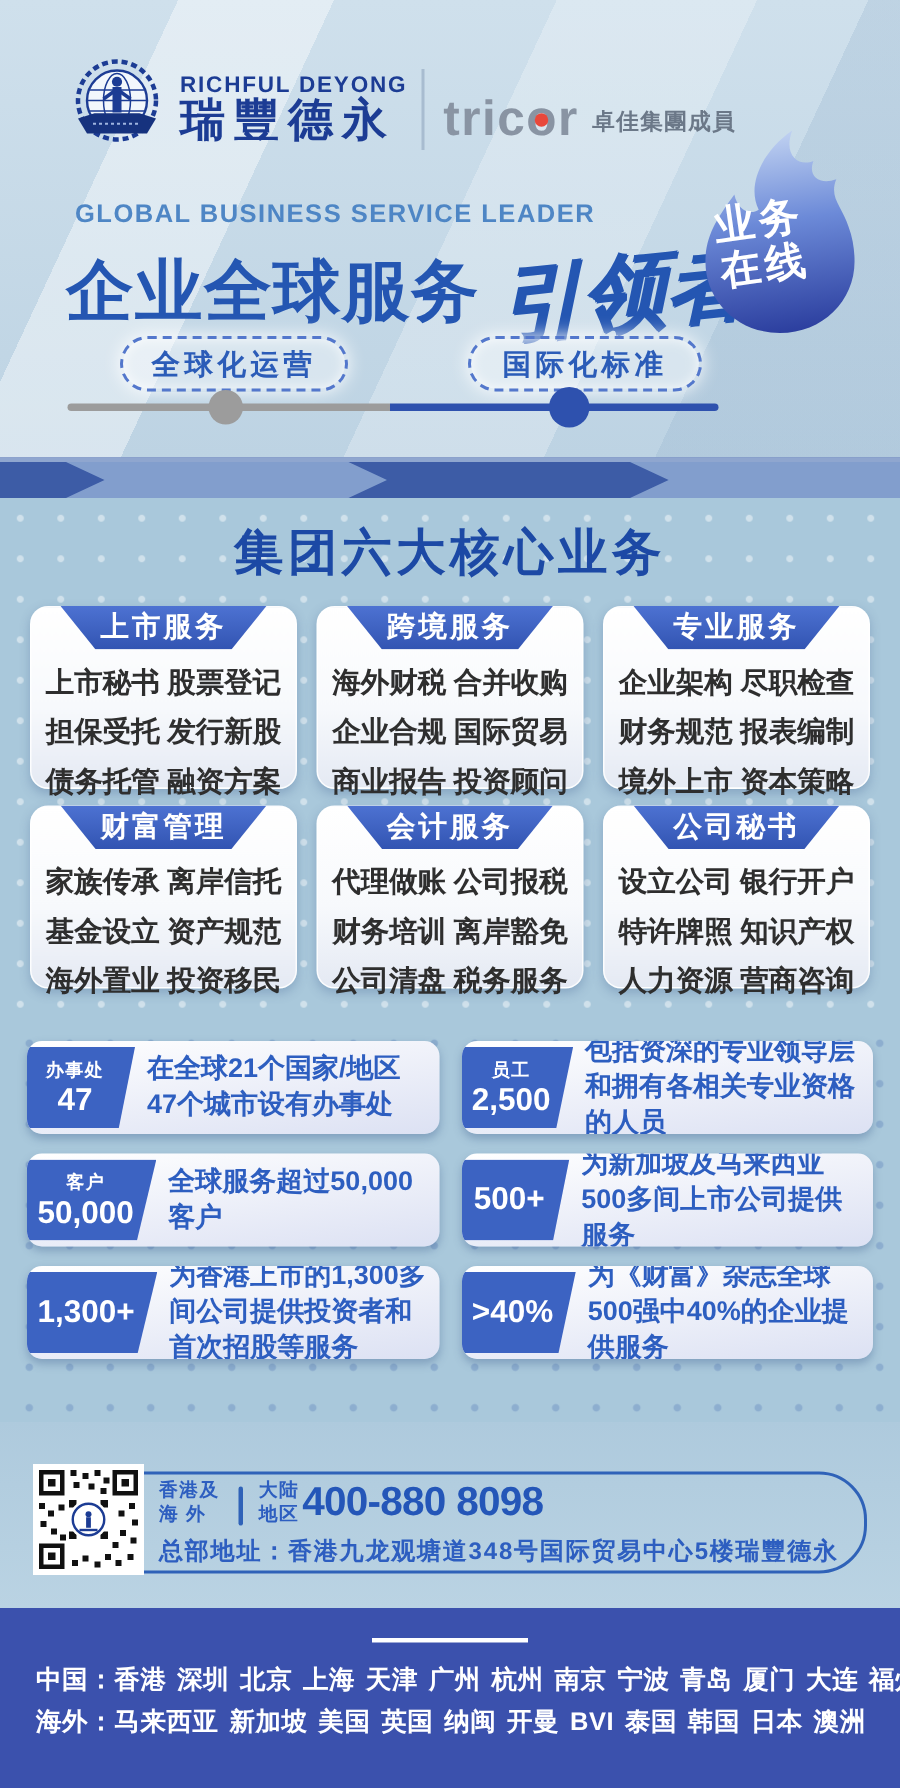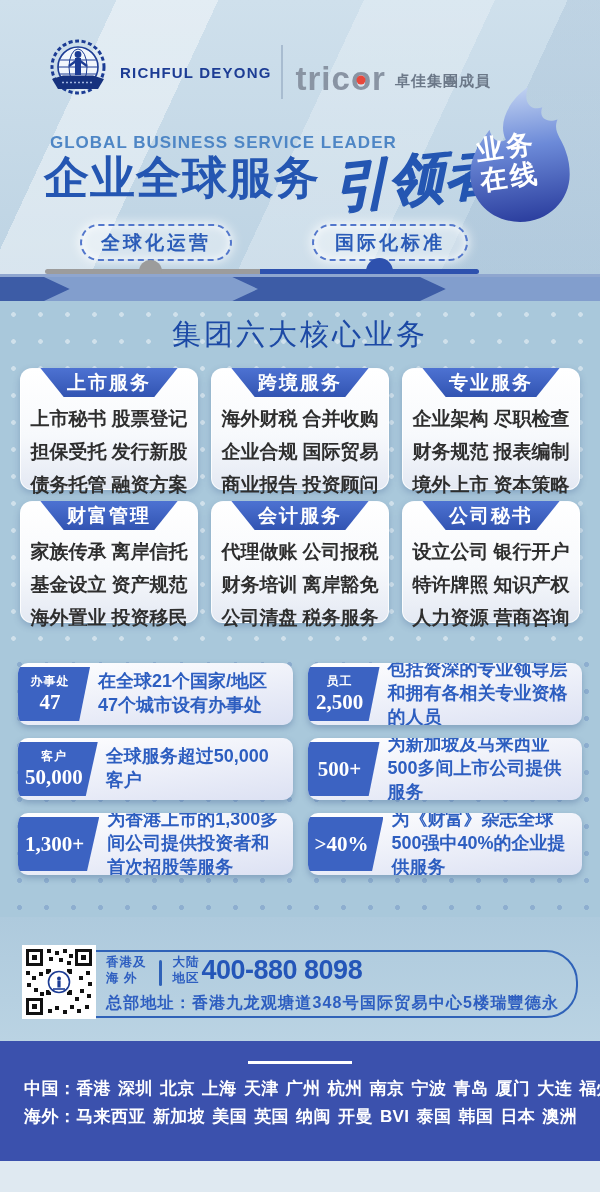--- a/index.html
+++ b/index.html
@@ -1,37 +1,37 @@
 <!DOCTYPE html>
 <html><head>
 <meta charset="utf-8">
 <style>
   html,body{margin:0;padding:0;background:#dfe9f1;}
   .page{width:600px;height:1192px;position:relative;overflow:hidden;
         font-family:"Liberation Sans","DejaVu Sans",sans-serif;-webkit-font-smoothing:antialiased;}
   
-  .hero{height:274px;position:relative;
+  .hero{height:305px;position:relative;
     background:
       linear-gradient(115deg, rgba(255,255,255,0) 16%, rgba(255,255,255,.42) 16%, rgba(255,255,255,.42) 30%, rgba(255,255,255,0) 30%,
                       rgba(255,255,255,0) 50%, rgba(255,255,255,.26) 50%, rgba(255,255,255,.26) 68%, rgba(255,255,255,0) 68%),
       linear-gradient(295deg, rgba(148,178,205,.28) 0 22%, rgba(148,178,205,0) 22%),
       linear-gradient(180deg,#cfe0ec 0%,#bdd3e3 100%);}
   .logo-row{position:absolute;top:38px;left:46px;display:flex;align-items:center;}
   .brand{margin-left:10px;}
   .brand-en{font-size:15px;font-weight:800;color:#1c3c94;letter-spacing:1.2px;}
   .brand-zh{font-size:30px;font-weight:900;color:#1c3c94;letter-spacing:6px;line-height:1.08;}
   .logo-divider{width:2px;height:54px;background:#a8bcd0;margin:0 13px 0 9px;}
   .tricor-wrap{display:flex;align-items:center;margin-top:12px;}
   .tricor{font-size:33px;color:#8994a3;font-weight:600;letter-spacing:1px;line-height:1;}
   .o-wrap{position:relative;display:inline-block;}
   .o-wrap::after{content:'';position:absolute;width:9px;height:9px;background:#e8483b;border-radius:50%;
                  left:50%;top:56%;transform:translate(-50%,-50%);}
   .partner-tag{font-size:15px;color:#6b7888;font-weight:700;margin-left:9px;margin-top:6px;letter-spacing:1px;}
   .tagline{position:absolute;left:50px;top:133px;font-size:17px;color:#4e86c5;letter-spacing:1px;font-weight:600;}
-  .headline{position:absolute;left:44px;top:152px;display:flex;align-items:flex-start;}
+  .headline{position:absolute;left:44px;top:168px;display:flex;align-items:flex-start;}
   .headline-main{font-size:45px;font-weight:900;color:#2456b2;letter-spacing:1px;line-height:1.15;}
   .headline-script{font-size:56px;font-weight:900;font-style:italic;color:#2456b2;
                    transform:rotate(-6deg) skewX(-4deg);margin-left:12px;margin-top:-10px;
                    text-shadow:1px 1px 0 #2456b2;}
   .flame{position:absolute;top:84px;right:4px;width:152px;height:142px;}
   .flame svg{display:block;}
   .flame-text{position:absolute;left:34px;top:48px;transform:rotate(-8deg);color:#fff;font-weight:900;
               font-size:27px;line-height:1.12;text-align:center;letter-spacing:3px;}
   .pill{position:absolute;top:224px;height:33px;border:2px dashed #5377cc;border-radius:19px;
         background:rgba(255,255,255,.38);box-shadow:0 0 12px rgba(255,255,255,.95), inset 0 0 8px rgba(255,255,255,.8);
@@ -43,21 +43,21 @@
         background:linear-gradient(90deg,#9c9c9c 0,#9c9c9c 49.5%,#2e51ae 49.5%);}
   .knob{position:absolute;border-radius:50%;cursor:pointer;}
   .knob-gray{left:139px;top:260px;width:23px;height:23px;background:#9c9c9c;}
   .knob-blue{left:366px;top:258px;width:27px;height:27px;background:#2e51ae;}
   
   .chevron-band{height:24px;background:#3d5ca6;position:relative;border-top:3px solid #8fa6cf;overflow:hidden;}
   .chev{position:absolute;top:0;bottom:0;background:#8aa5d2;opacity:.9;}
   .chev-a{left:44px;width:214px;clip-path:polygon(0 0,88% 0,100% 50%,88% 100%,0 100%,12% 50%);}
   .chev-b{left:420px;right:-4px;clip-path:polygon(0 0,100% 0,100% 100%,0 100%,14% 50%);}
   
-  .section-title{text-align:center;font-size:29px;font-weight:400;color:#1c49a5;letter-spacing:3px;}
+  .section-title{text-align:center;font-size:33px;font-weight:700;color:#1c49a5;letter-spacing:3px;}
   
   .services{height:340px;background-color:#a9c8db;
     background-image:radial-gradient(rgba(255,255,255,.45) 2px, rgba(255,255,255,0) 2.6px);
     background-size:27px 27px;box-sizing:border-box;padding-top:14px;}
   .svc-grid{display:grid;grid-template-columns:repeat(3,1fr);gap:11px 13px;margin:13px 20px 0;}
   .svc-card{height:122px;border-radius:12px;background:linear-gradient(180deg,#ffffff 0%,#f7f9fc 55%,#e4e9f3 100%);
             box-shadow:0 3px 7px rgba(58,88,138,.3);border:1px solid rgba(255,255,255,.85);box-sizing:border-box;}
   .svc-header{width:78%;height:29px;margin:-1px auto 0;background:linear-gradient(180deg,#4d72d2,#3254b2);
               clip-path:polygon(0 0,100% 0,83% 100%,17% 100%);color:#fff;font-size:19px;font-weight:800;
               text-align:center;line-height:29px;letter-spacing:2px;}
@@ -68,21 +68,21 @@
     background-image:radial-gradient(rgba(96,132,188,.38) 2.2px, rgba(96,132,188,0) 2.8px);
     background-size:27px 27px;background-position:6px 10px;box-sizing:border-box;padding-top:8px;}
   .stat-grid{display:grid;grid-template-columns:1fr 1fr;gap:13px 15px;margin:14px 18px 0;}
   .stat-card{height:62px;border-radius:10px;background:linear-gradient(172deg,#ffffff,#dce1f3);
              box-shadow:0 3px 6px rgba(58,88,138,.35);display:flex;align-items:center;overflow:hidden;}
   .stat-badge{background:#3c63c2;color:#fff;clip-path:polygon(0 0,100% 0,85% 100%,0 100%);
               display:flex;flex-direction:column;align-items:center;justify-content:center;
               padding:3px 15px 3px 7px;min-width:50px;height:48px;margin-right:8px;flex:0 0 auto;}
   .stat-badge-label{font-size:12px;font-weight:800;letter-spacing:1px;}
   .stat-badge-label:empty{display:none;}
-  .stat-badge-value{font-size:21px;font-weight:900;font-family:Liberation Serif, serif;}
+  .stat-badge-value{font-size:21px;font-weight:900;}
   .stat-text{flex:1;font-size:18px;font-weight:800;color:#2d5ec0;line-height:1.32;padding:4px 8px 4px 0;}
   
   .contact{height:124px;background:linear-gradient(180deg,#aecadd,#bad3e3);position:relative;}
   .contact-panel{position:absolute;left:22px;right:22px;top:33px;height:64px;border:2px solid #2f62b8;
                  border-radius:14px 32px 32px 14px;}
   .qr{position:absolute;left:22px;top:28px;width:74px;height:74px;background:#fff;z-index:2;}
   .contact-body{position:absolute;left:106px;top:38px;right:28px;z-index:3;}
   .phone-row{display:flex;align-items:flex-end;}
   .phone-label{font-size:12.5px;font-weight:800;color:#2d5ec0;line-height:1.25;letter-spacing:1px;}
   .phone-label span{display:block;}
@@ -114,20 +114,21 @@
           <line x1="14" y1="36" x2="50" y2="36" stroke="#1c3c94" stroke-width="1"></line>
           <circle cx="32" cy="16.5" r="3.4" fill="#1c3c94"></circle>
           <rect x="29" y="20" width="6" height="17" fill="#1c3c94"></rect>
           <path d="M23 28 L32 21.5 L41 28" fill="none" stroke="#1c3c94" stroke-width="2.4"></path>
           <path d="M6 41 L17 37.5 L47 37.5 L58 41 L52 51 L12 51 Z" fill="#16327e"></path>
           <line x1="16" y1="44.5" x2="48" y2="44.5" stroke="#9fb4e0" stroke-width="1.4" stroke-dasharray="2 2"></line>
         </svg>
       </span>
       <div class="brand">
         <div class="brand-en">RICHFUL DEYONG</div>
+        <div class="brand-zh">瑞豐德永</div>
       </div>
       <div class="logo-divider"></div>
       <div class="tricor-wrap">
         <span class="tricor"><span>tric</span><span class="o-wrap">o</span><span>r</span></span>
         <span class="partner-tag">卓佳集團成員</span>
       </div>
     </div>
 
     <div class="tagline">GLOBAL BUSINESS SERVICE LEADER</div>
     <div class="headline">

